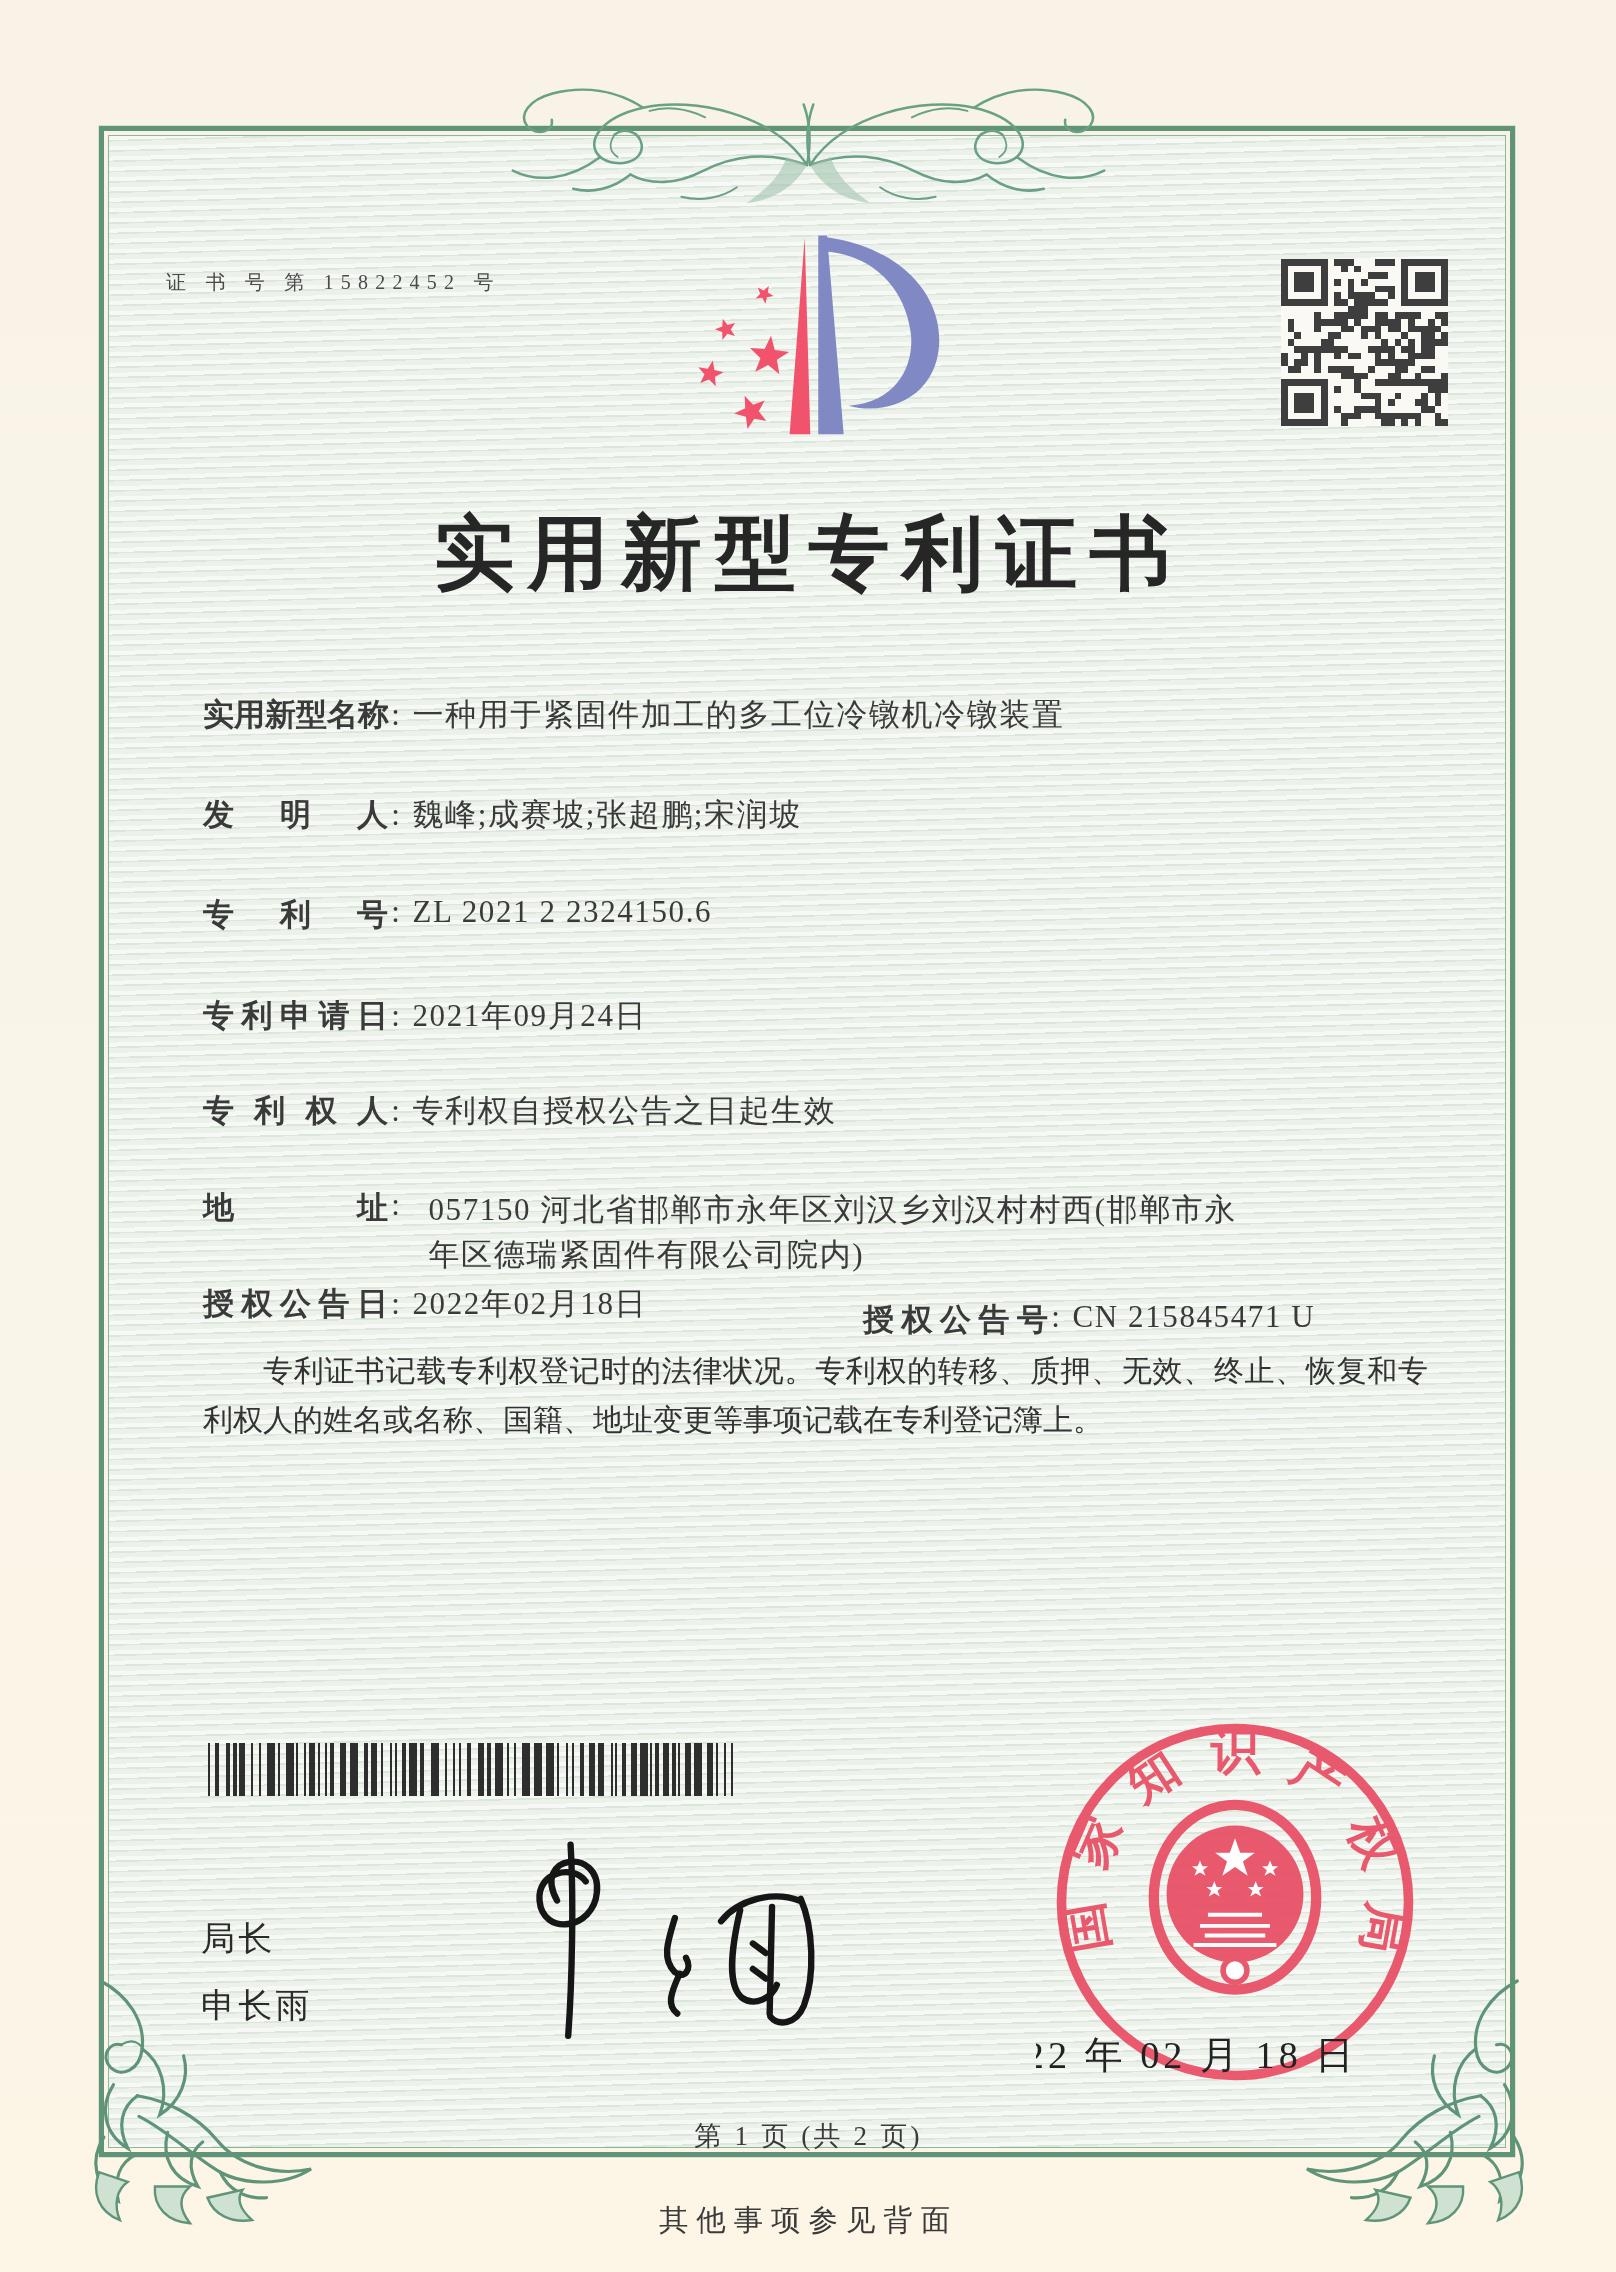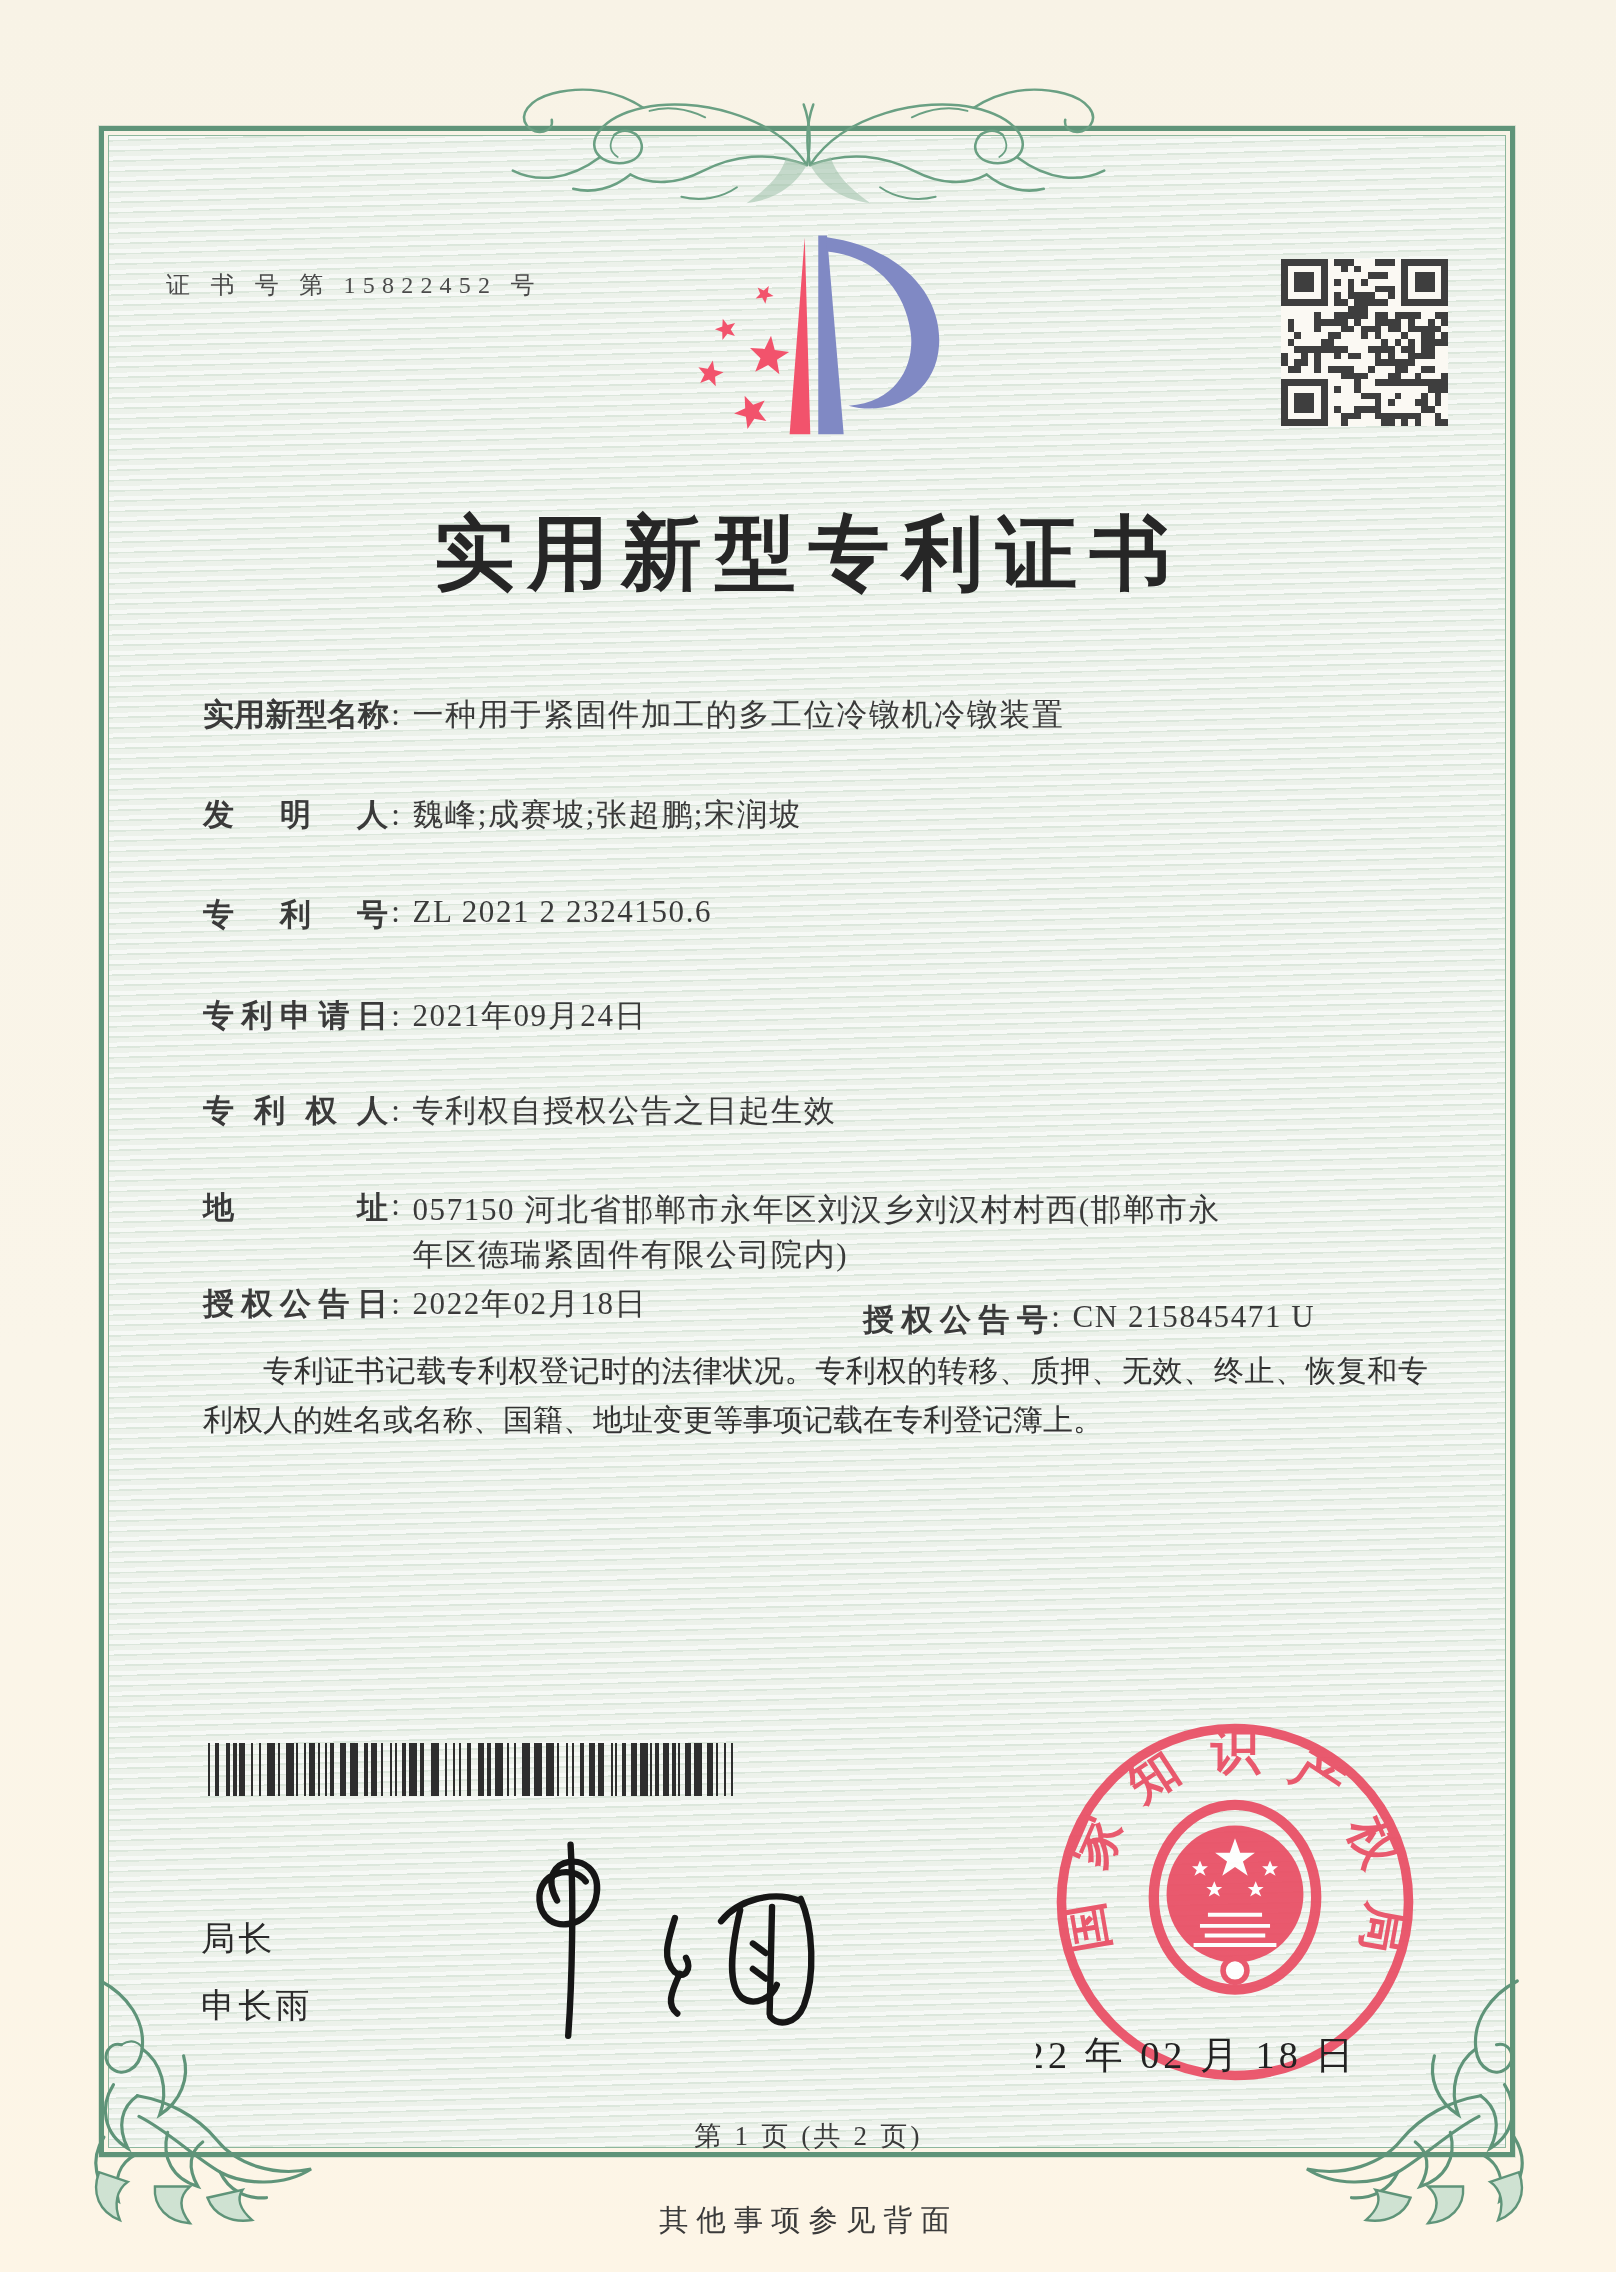--- a/index.html
+++ b/index.html
@@ -17,31 +17,31 @@
   .frame-inner{
     position:absolute;inset:4px;border:1.6px solid #8db79d;
     background-color:#ecf1ea;
     background-image:repeating-linear-gradient(178.5deg,
       rgba(255,255,255,.55) 0 4px,
       rgba(182,207,187,.30) 4px 5.6px,
       rgba(236,242,235,.25) 5.6px 10.3px);
   }
   .abs{position:absolute;}
   .cert-no{
-    left:166px;top:269px;font-size:24px;letter-spacing:7.2px;color:#4a4a4a;
+    left:166px;top:269px;font-size:20px;letter-spacing:7.2px;color:#4a4a4a;
   }
   .title{
     left:0;right:0;top:500px;text-align:center;
     font-size:81px;font-weight:700;letter-spacing:12.7px;color:#262626;
   }
   .row{position:absolute;left:203px;font-size:31px;color:#3a3a3a;white-space:nowrap;}
   .flabel{display:inline-block;width:185px;text-align:justify;text-align-last:justify;vertical-align:top;font-weight:bold;}
   .colon{margin-left:3.2px;margin-right:12.7px;}
   .fval{letter-spacing:1.6px;}
-  .addr-block{display:inline-block;vertical-align:top;white-space:normal;width:923px;line-height:45px;letter-spacing:1.6px;}
+  .addr-block{display:inline-block;vertical-align:top;white-space:normal;width:923px;line-height:45px;letter-spacing:1.6px;margin-left:16px;}
   .pair2{position:absolute;left:660px;top:16px;}
   .body-text{
     left:203px;top:1346px;width:1225px;font-size:30px;line-height:49px;
     text-align:justify;color:#333;
   }
   .body-text p{margin:0 0 3.2px 0;text-indent:2em;}
   .barcode{left:208px;top:1743px;width:538px;height:53px;}
   .sig-label{left:201px;top:1916px;font-size:34px;color:#2b2b2b;letter-spacing:3.2px;}
   .sig-name{left:201px;top:1983px;font-size:34px;color:#2b2b2b;letter-spacing:3.2px;}
   .footer{left:0;right:0;top:2118px;text-align:center;font-size:27px;letter-spacing:3.2px;color:#3a3a3a;}

